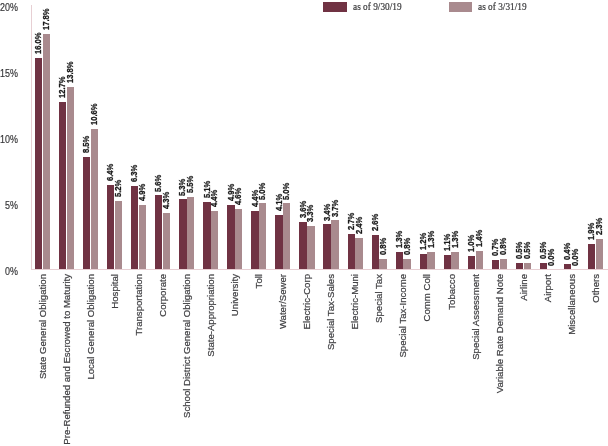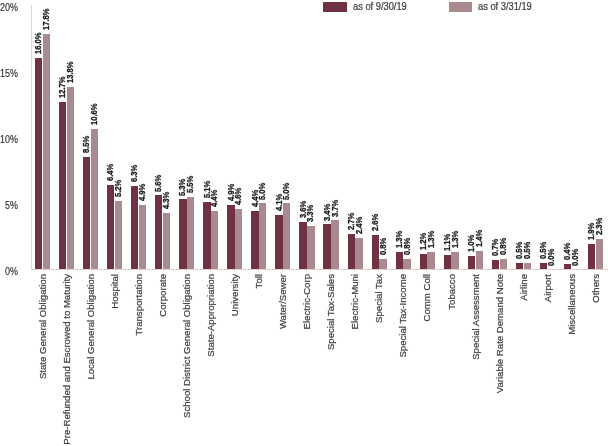--- a/index.html
+++ b/index.html
@@ -19,21 +19,21 @@
         transform:scaleX(0.8);transform-origin:100% 0;}
   .group{position:absolute;left:0;top:0;}
   .bar{position:absolute;}
   .dlabel{position:absolute;font-size:9.8px;line-height:9.8px;height:9.8px;
           font-weight:bold;color:#1a1a1a;white-space:nowrap;
           -webkit-text-stroke:0.3px #1a1a1a;
           transform-origin:0 0;transform:rotate(-90deg) scaleX(0.78);}
   .xlabel{position:absolute;top:273.5px;font-size:9.6px;line-height:9.6px;height:9.6px;
           color:#414144;white-space:nowrap;-webkit-text-stroke:0.22px #414144;
           transform-origin:0 0;transform:rotate(-90deg) translateX(-100%);}
-  .legend{height:20px;}
+  .legend{height:20px;font-family:Liberation Serif, serif;}
   .legend-item{position:absolute;left:0;top:0;}
   .lswatch{position:absolute;top:2.3px;height:9.4px;}
   .ltext{position:absolute;top:0.8px;font-size:10px;line-height:11px;
          color:#3a3a3c;white-space:nowrap;-webkit-text-stroke:0.2px #3a3a3c;
          transform:scaleX(0.93);transform-origin:0 0;}
 </style>
 </head>
 <body>
 
 <div id="chart">

